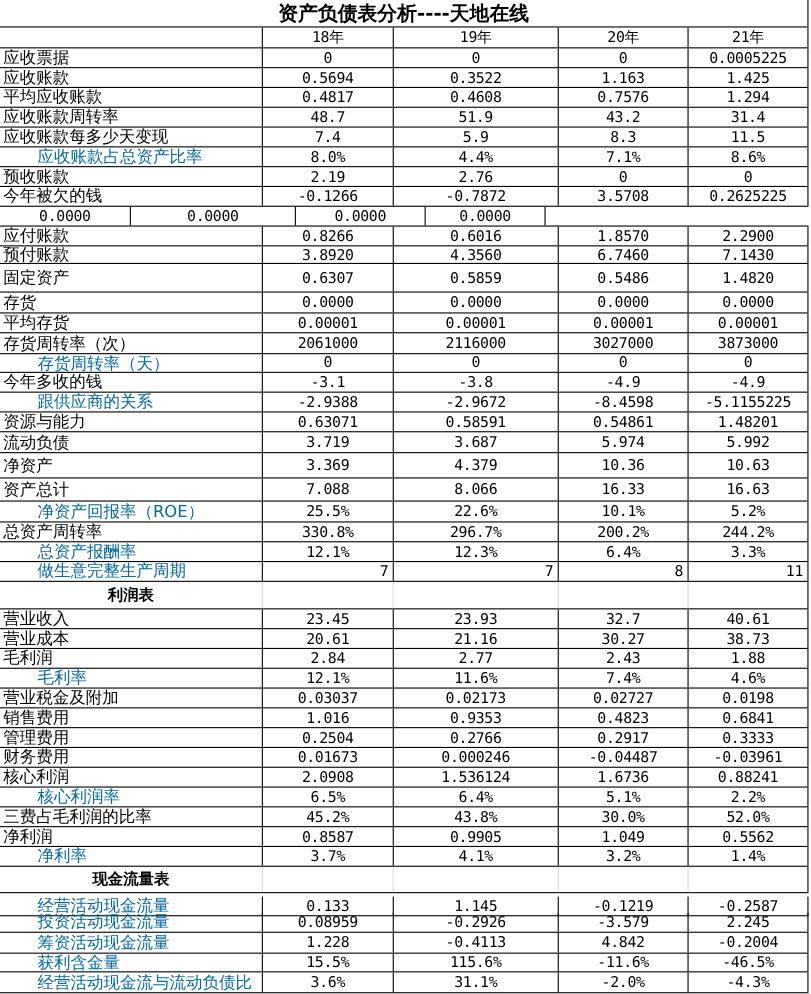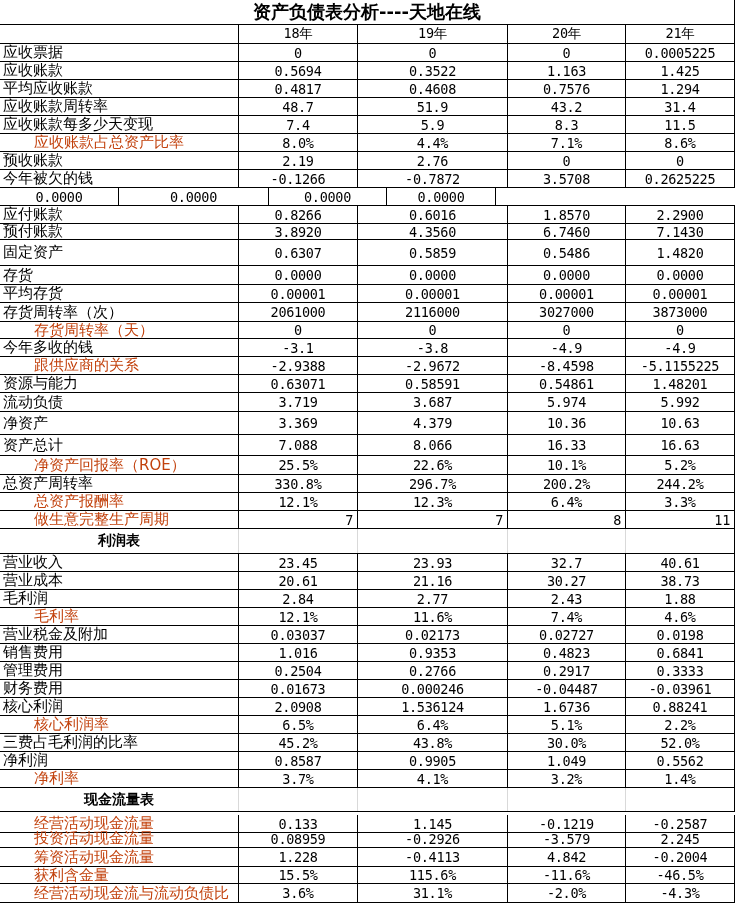--- a/index.html
+++ b/index.html
@@ -11,21 +11,21 @@
   .cell { box-sizing: border-box; height: 100%; display: flex; align-items: center;
           border-right: 1.5px solid #000; overflow: hidden; white-space: nowrap; }
   .c0 { width: 239px; padding-left: 3px; font-size: 15px; }
   .c1 { width: 119px; }
   .c2 { width: 150px; }
   .c3 { width: 118px; }
   .c4 { width: 109px; }
   .val { justify-content: center; font-family: "DejaVu Sans Mono", "Liberation Mono", monospace;
          font-size: 13.5px; letter-spacing: -0.3px; }
   .val.right { justify-content: flex-end; padding-right: 4px; }
-  .red { color: #c2410c; padding-left: 34px; }
+  .red { color: #0369a1; padding-left: 34px; }
   .title-row { top: 0; height: 25px; border-bottom: 1.5px solid #000; }
   .title-cell { width: 735px; justify-content: center; font-size: 18px; font-weight: bold;
                 border-right: 1.5px solid #000; }
   .section .cell { border-right: 1px solid #d9d9d9; }
   .section .c4 { border-right: 1.5px solid #000; }
   .section .c0 { justify-content: center; font-size: 14px; font-weight: bold; padding-left: 0; }
 </style>
 </head>
 <body>
 

